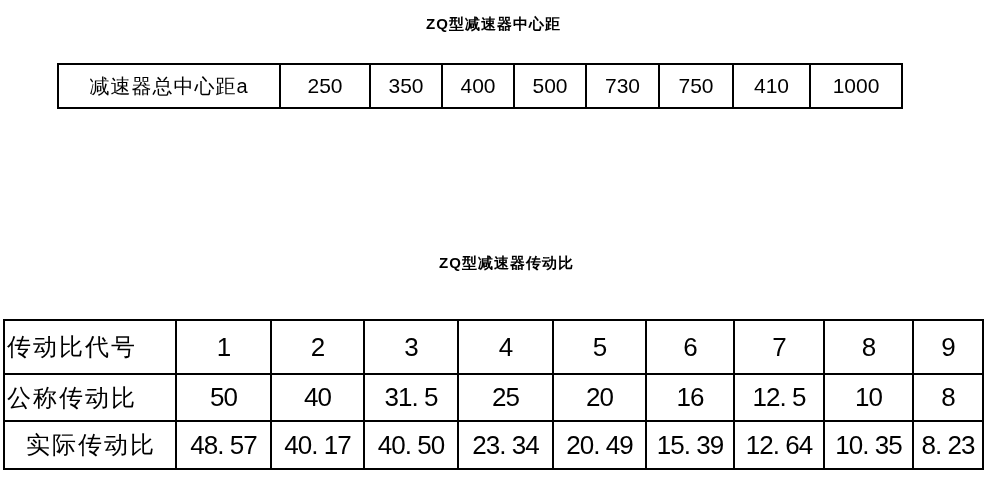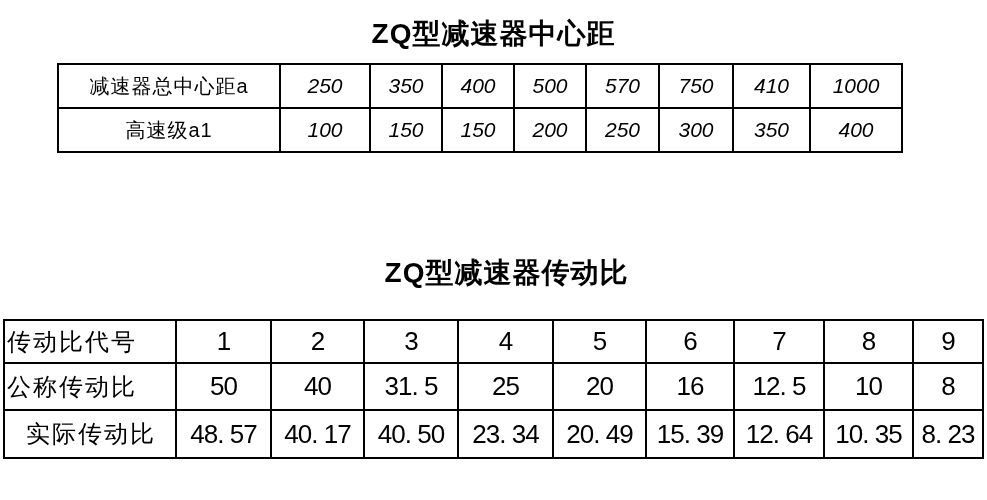--- a/index.html
+++ b/index.html
@@ -9,21 +9,21 @@
     font-family: "Liberation Sans", sans-serif;
     color: #000000;
     overflow: hidden;
     position: relative;
   }
   .doc-title {
     position: absolute;
     left: 0; width: 987px;
     text-align: center;
     font-weight: bold;
-    font-size: 28px;
+    font-size: 15px;
     letter-spacing: 1px;
     color: #000;
   }
   #title-center-distance { top: 15px; }
   #title-ratio { top: 254px; margin-left: 13px; }
 
   table {
     position: absolute;
     border-collapse: collapse;
     table-layout: fixed;
@@ -40,26 +40,25 @@
   
   #center-distance-table { left: 57px; top: 63px; width: 844px; }
   #center-distance-table td { height: 44px; }
   #center-distance-table .label-cell {
     font-size: 20px;
     letter-spacing: 1px;
     border-radius: 18px;
   }
   #center-distance-table .value-cell {
     font-size: 21px;
-    font-style: italic;
   }
 
   
   #ratio-table { left: 3px; top: 319px; width: 979px; }
-  #ratio-table tr:nth-child(1) td { height: 43px; margin-top: 32px; }
+  #ratio-table tr:nth-child(1) td { height: 54px; margin-top: 32px; }
   #ratio-table tr:nth-child(2) td { height: 47px; }
   #ratio-table tr:nth-child(3) td { height: 48px; text-align: center; }
   #ratio-table .label-cell {
     font-size: 24px;
     letter-spacing: 2px;
     text-align: left;
     padding-left: 2px;
   }
   #ratio-table .value-cell {
     font-size: 26px;
@@ -83,35 +82,24 @@
     <col style="width:77px">
     <col style="width:92px">
   </colgroup>
   <tbody>
       <tr>
         <td class="label-cell">减速器总中心距a</td>
         <td class="value-cell">250</td>
         <td class="value-cell">350</td>
         <td class="value-cell">400</td>
         <td class="value-cell">500</td>
-        <td class="value-cell">570</td>
+        <td class="value-cell">730</td>
         <td class="value-cell">750</td>
         <td class="value-cell">410</td>
         <td class="value-cell">1000</td>
-      </tr>
-      <tr>
-        <td class="label-cell">高速级a1</td>
-        <td class="value-cell">100</td>
-        <td class="value-cell">150</td>
-        <td class="value-cell">150</td>
-        <td class="value-cell">200</td>
-        <td class="value-cell">250</td>
-        <td class="value-cell">300</td>
-        <td class="value-cell">350</td>
-        <td class="value-cell">400</td>
       </tr>
     </tbody>
 </table>
 
 <div class="doc-title" id="title-ratio">ZQ型减速器传动比</div>
 
 <table id="ratio-table">
   <colgroup>
     <col style="width:172px">
     <col style="width:95px">

